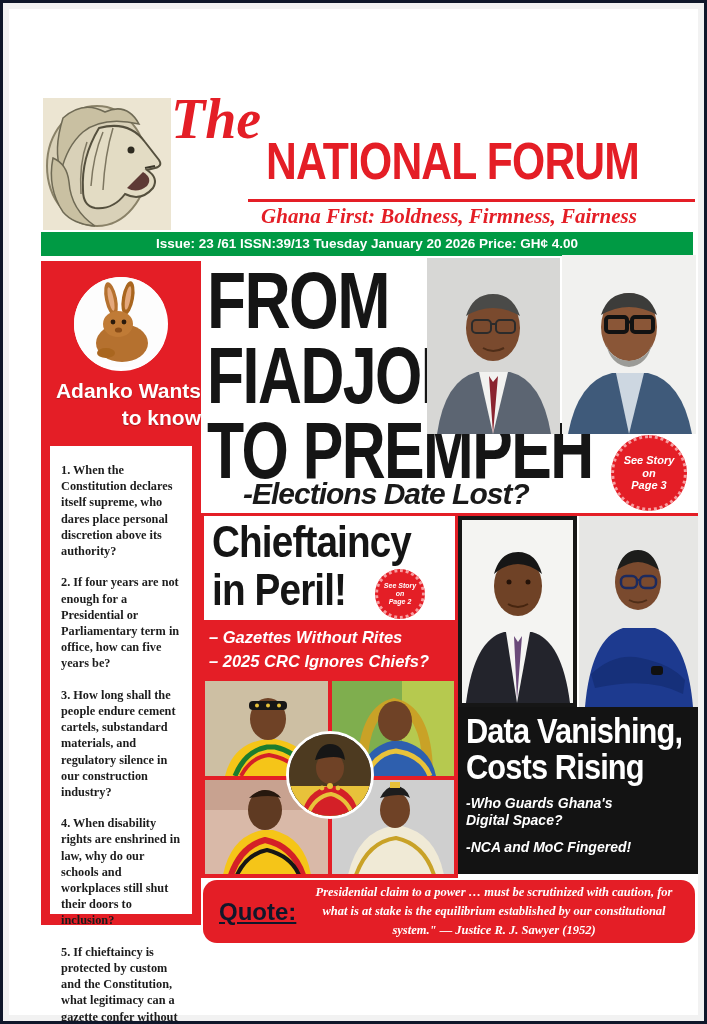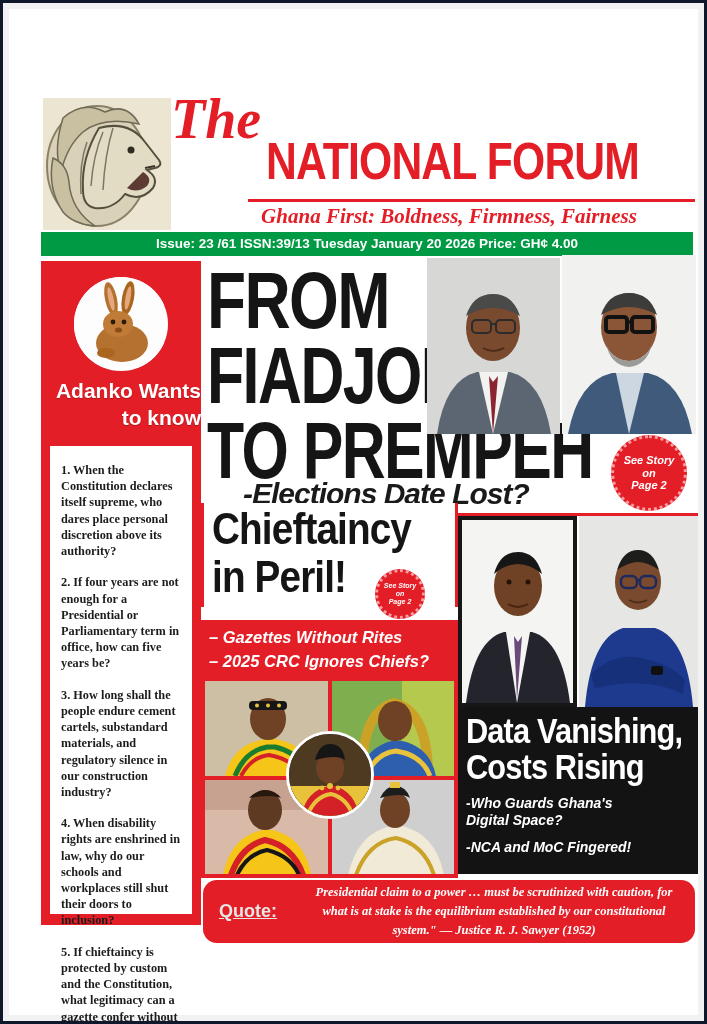--- a/index.html
+++ b/index.html
@@ -80,21 +80,21 @@
   .badge-inner { border:3px dotted #f79fa2; border-radius:50%; width:100%; height:100%;
     display:flex; align-items:center; justify-content:center; }
   .badge-lead { left:608px; top:432px; width:76px; height:76px; }
   .badge-lead .bt { font-size:11px; line-height:1.15; }
   .badge-small { left:372px; top:566px; width:50px; height:50px; }
   .badge-small .bt { font-size:7px; line-height:1.1; }
 
   
   .red-hline { left:196px; top:510px; width:499px; height:3px; background:#e41e26; }
   .chief-panel {
-    left:198px; top:500px; width:257px; height:104px; background:#fff;
+    left:198px; top:513px; width:257px; height:104px; background:#fff;
     border-left:3px solid #e41e26; border-right:3px solid #e41e26;
   }
   .chief-h {
     position:absolute; color:#151515; font-weight:bold; letter-spacing:-1px;
     transform:scaleX(0.88); transform-origin:left top; white-space:nowrap;
     font-size:44px; line-height:1;
   }
   .chief-h1 { left:8px; top:4px; }
   .chief-h2 { left:8px; top:52px; }
   .chief-bullets {
@@ -124,21 +124,21 @@
     color:#fff; font-weight:bold; font-style:italic; font-size:14px;
     line-height:1.25; margin-top:9px;
   }
 
   
   .quote-bar {
     left:200px; top:877px; width:492px; height:63px; background:#e41e26;
     border-radius:14px; display:flex; align-items:center; padding:0 10px 0 16px;
   }
   .quote-label {
-    color:#e5e5e5; font-weight:bold; font-size:18px; text-decoration:underline;
+    color:#0f172a; font-weight:bold; font-size:24px; text-decoration:underline;
     flex:0 0 84px;
   }
   .quote-text {
     flex:1; text-align:center; color:#fff; font-family:"Liberation Serif", serif;
     font-weight:bold; font-style:italic; font-size:12.5px; line-height:1.5;
   }
 </style>
 </head>
 <body>
 
@@ -222,21 +222,21 @@
       <rect x="44" y="62" width="21" height="15" rx="3" fill="none" stroke="#121212" stroke-width="4"></rect>
       <rect x="70" y="62" width="21" height="15" rx="3" fill="none" stroke="#121212" stroke-width="4"></rect>
       <line x1="65" y1="67" x2="70" y2="67" stroke="#121212" stroke-width="3"></line>
     </svg>
   </div>
 
   <div class="abs badge badge-lead">
     <div class="badge-inner">
         <div class="bt pre">See Story
 on
-Page 2</div>
+Page 3</div>
       </div>
   </div>
 
   <div class="abs red-hline"></div>
   <div class="abs chief-panel">
     <div class="chief-h chief-h1">Chieftaincy</div>
     <div class="chief-h chief-h2">in Peril!</div>
   </div>
   <div class="abs badge badge-small">
     <div class="badge-inner">

